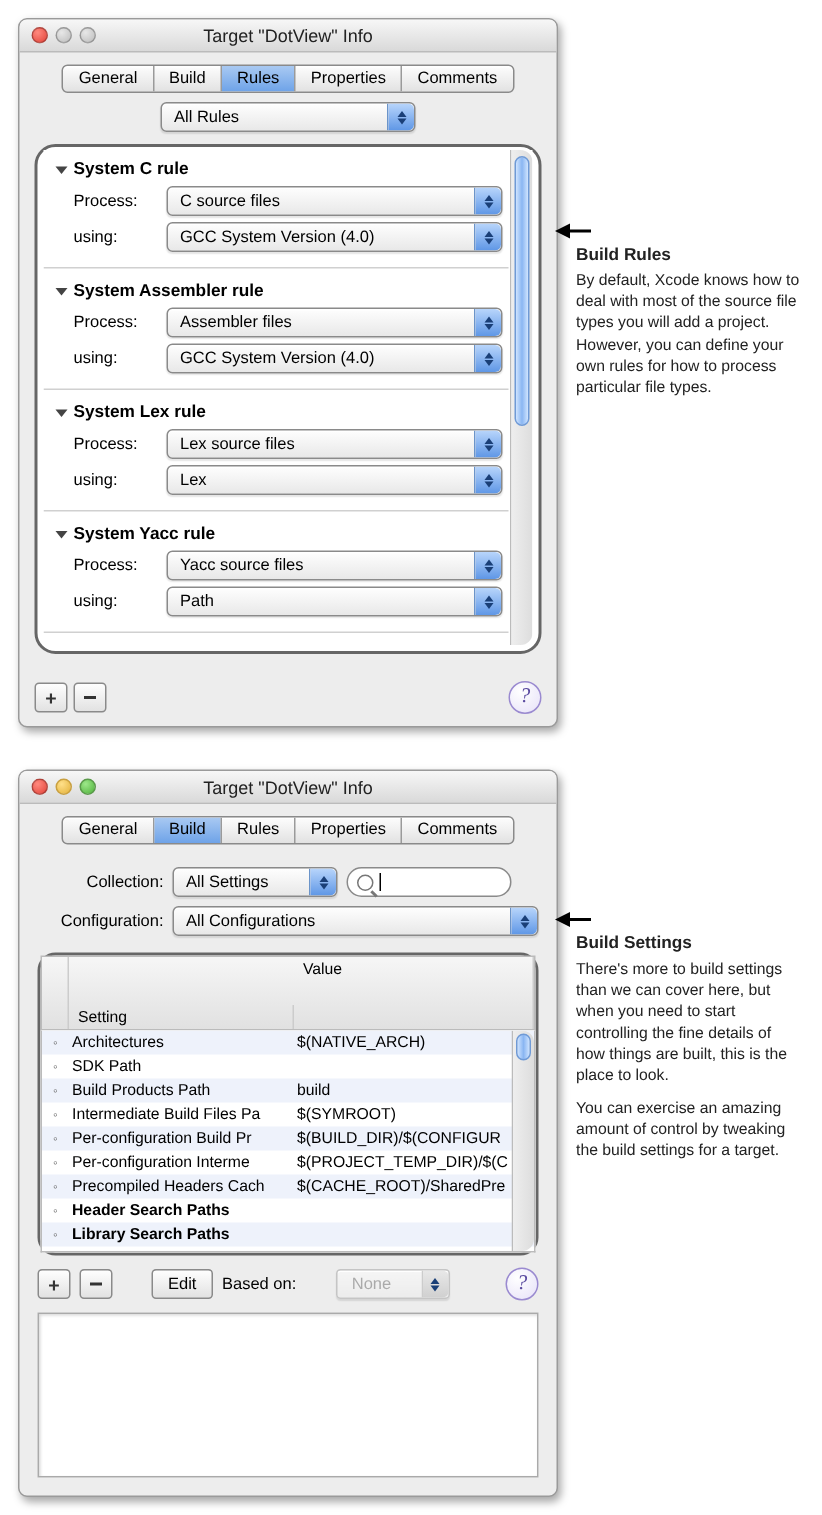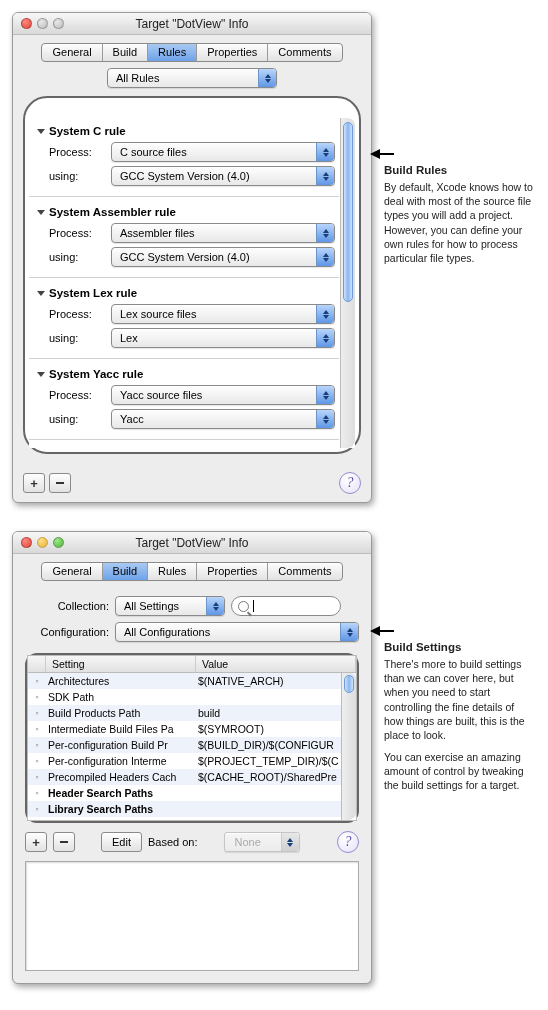--- a/index.html
+++ b/index.html
@@ -75,22 +75,22 @@
   }
   .cap::before, .cap::after {
     content:""; width:0;height:0; border-left:3px solid transparent; border-right:3px solid transparent;
   }
   .cap::before { border-bottom:4px solid #1a3f77; margin-bottom:1px; }
   .cap::after  { border-top:4px solid #1a3f77; }
   .panel-body {
     padding: 0 10px 10px;
   }
   .callout-box {
-    border: 2px solid #666; border-radius: 24px;
-    padding: 20px 4px 4px 4px;
+    border: 2px solid #666; border-radius: 14px;
+    padding: 2px 4px 4px 4px;
     background: #fff;
     position: relative;
   }
   .rules-scroll {
     height: 330px; overflow:hidden;
     background:#fff; border:none;
     position:relative;
   }
   .rule-group { padding: 4px 4px 6px; }
   .rule-title { font-weight:bold; font-size:11.5px; padding:3px 4px; display:flex; align-items:center; gap:4px;}
@@ -143,21 +143,21 @@
   .caret{display:inline-block;width:1px;height:12px;background:#000;}
   .listpanel {
     margin: 6px 12px 0;
   }
   .listhead {
     display:flex; background:linear-gradient(#f6f6f6,#e1e1e1);
     border:1px solid #bbb; font-size:10.5px;
   }
   .listhead .col { padding:2px 6px; border-right:1px solid #ccc; }
   .listhead .c-icon{width:18px;border-right:1px solid #ccc;}
-  .listhead .c-set{width:150px;}
+  .listhead .c-set{width:150px;margin-top:32px;}
   .listhead .c-val{flex:1;}
   .listbody {
     border:1px solid #bbb; border-top:none; background:#fff;
     position:relative; height:148px; overflow:hidden; font-size:10.5px;
   }
   .lrow { display:flex; align-items:center; height:16px; }
   .lrow:nth-child(odd){background:#eef2fb;}
   .lrow .ic{width:18px;text-align:center;color:#666;font-size:9px;}
   .lrow .s{width:150px; padding-left:2px; white-space:nowrap; overflow:hidden;}
   .lrow .v{flex:1; padding-left:2px; white-space:nowrap; overflow:hidden;}
@@ -299,21 +299,21 @@
               <div class="rule-row">
                 <label>Process:</label>
                 <div class="aquaselect">
                   <span>Yacc source files</span>
                   <span class="cap"></span>
                   </div>
               </div>
               <div class="rule-row">
                 <label>using:</label>
                 <div class="aquaselect">
-                  <span>Yacc</span>
+                  <span>Path</span>
                   <span class="cap"></span>
                   </div>
               </div>
             </div>
             <div class="divider"></div>
 
             <div class="rule-group">
               <div class="rule-title">
                 </div>
             </div>

